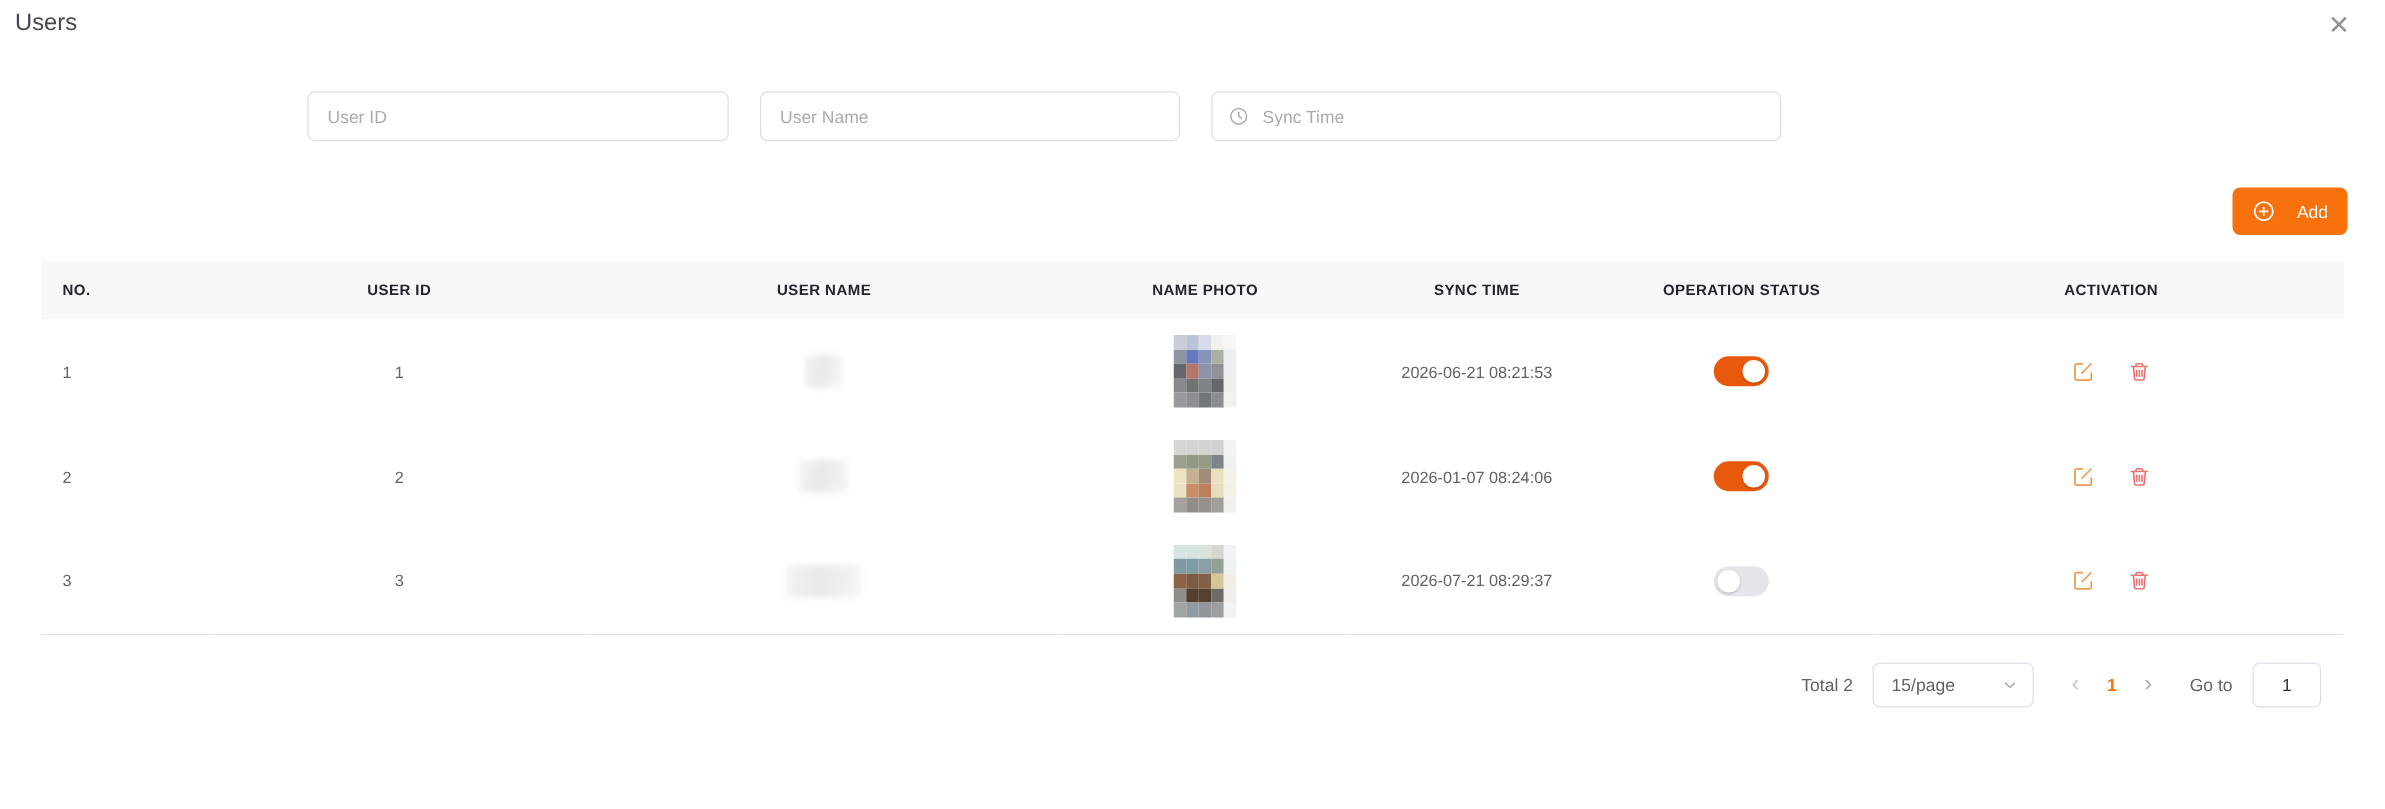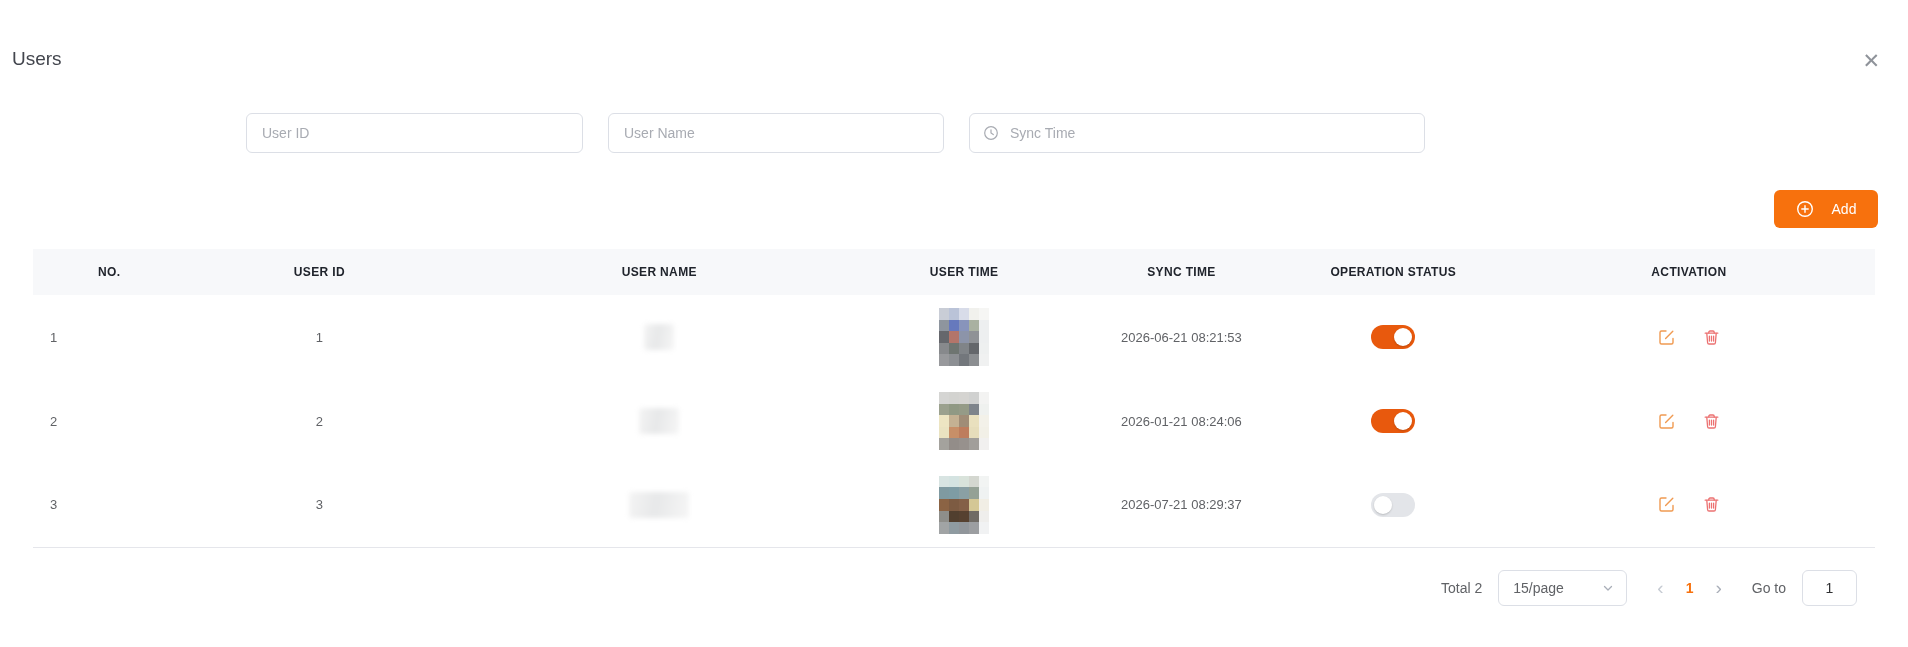--- a/index.html
+++ b/index.html
@@ -14,21 +14,21 @@
   *{box-sizing:border-box;}
   html,body{margin:0;padding:0;}
   body{
     width:1908px;height:647px;
     background:#fff;
     font-family:"Liberation Sans", sans-serif;
     position:relative;
     overflow:hidden;
   }
   
-  .page-header{display:flex;justify-content:space-between;align-items:flex-start;padding:8px 16px 0 12px;height:32px;margin-top:40px;}
+  .page-header{display:flex;justify-content:space-between;align-items:flex-start;padding:8px 16px 0 12px;height:32px;}
   .page-title{font-size:19px;font-weight:500;color:#43464e;}
   .close-btn{font-size:21px;color:#8f939a;line-height:1;cursor:pointer;margin-right:12px;margin-top:2px;font-weight:400;}
   
   .filters{margin:41px 0 0 246px;}
   .filter-inputs{display:flex;gap:25px;}
   .input-box{
     height:40px;border:1px solid var(--border);border-radius:6px;background:#fff;
     display:flex;align-items:center;padding:0 13px;gap:9px;
   }
   .input-box input{
@@ -38,29 +38,29 @@
   .input-box input::placeholder{color:var(--placeholder);opacity:1;}
   .w-userid{width:337px;}
   .w-username{width:336px;}
   .w-synctime{width:456px;}
   .filter-buttons{margin-top:24px;display:flex;gap:16px;}
   .btn{height:38px;border-radius:6px;font-size:14px;cursor:pointer;font-family:"Liberation Sans",sans-serif;display:inline-flex;align-items:center;justify-content:center;}
   .btn-search{width:88px;background:var(--primary);color:#fff;border:none;}
   .btn-reset{width:80px;background:#fff;color:var(--text-gray);border:1px solid var(--border);}
   
   .toolbar{display:flex;justify-content:flex-end;padding-right:30px;margin-top:37px;}
-  .btn-add{width:104px;background:var(--primary);color:#fff;border:none;gap:18px;}
+  .btn-add{width:92px;background:var(--primary);color:#fff;border:none;gap:18px;}
   
   .table-wrap{margin:21px 33px 0 33px;}
   table{width:100%;border-collapse:collapse;border-bottom:1px solid #e5e6eb;}
   thead th{
     background:#f7f8fa;height:46px;font-size:12px;font-weight:600;color:#20242c;
     text-align:center;letter-spacing:.03em;white-space:nowrap;
   }
-  thead th.col-no{text-align:center;padding-left:17px;}
+  thead th.col-no{text-align:left;padding-left:17px;}
   tbody td{height:84px;text-align:center;font-size:13px;color:var(--text-gray);}
   tbody td.col-no{text-align:left;padding-left:17px;}
   .name-blur{
     display:inline-block;height:26px;border-radius:3px;vertical-align:middle;
     background:linear-gradient(100deg,#f4f4f4,#e7e8e9 45%,#f6f6f6);
     filter:blur(2.5px);
   }
   .photo{
     width:50px;height:58px;margin:0 auto;
     display:grid;grid-template-columns:repeat(5,1fr);grid-template-rows:repeat(5,1fr);
@@ -148,21 +148,21 @@
       <col style="width:12.5%">
         <col style="width:11.1%">
         <col style="width:11.9%">
         <col style="width:20.2%">
     </colgroup>
     <thead>
       <tr>
         <th class="col-no">NO.</th>
         <th>USER ID</th>
         <th>USER NAME</th>
-        <th>USER TIME</th>
+        <th>NAME PHOTO</th>
         <th>SYNC TIME</th>
         <th>OPERATION STATUS</th>
         <th>ACTIVATION</th>
       </tr>
     </thead>
     <tbody id="table-body">
   <tr>
     <td class="col-no"><span>1</span></td>
     <td><span>1</span></td>
     <td><span class="name-blur" style="width: 30px;"></span></td>
@@ -247,21 +247,21 @@
               <span style="background: rgb(190, 125, 93);"></span>
               <span style="background: rgb(230, 221, 187);"></span>
               <span style="background: rgb(242, 240, 231);"></span>
               <span style="background: rgb(164, 162, 157);"></span>
               <span style="background: rgb(147, 141, 137);"></span>
               <span style="background: rgb(151, 145, 141);"></span>
               <span style="background: rgb(161, 158, 154);"></span>
               <span style="background: rgb(241, 240, 239);"></span>
             </span>
           </td>
-    <td><span>2026-01-21 08:24:06</span></td>
+    <td><span>2026-01-07 08:24:06</span></td>
     <td>
       <div class="toggle on">
               <div class="knob"></div>
             </div>
     </td>
     <td>
       <div class="ops">
         <span class="op-icon op-edit">
           <svg width="17" height="17" viewBox="0 0 17 17" fill="none" stroke="currentColor" stroke-width="1.4" stroke-linecap="round" stroke-linejoin="round">
             <path d="M15 9.5 v4 a1.5 1.5 0 0 1 -1.5 1.5 h-10 a1.5 1.5 0 0 1 -1.5 -1.5 v-10 a1.5 1.5 0 0 1 1.5 -1.5 H8"></path>

